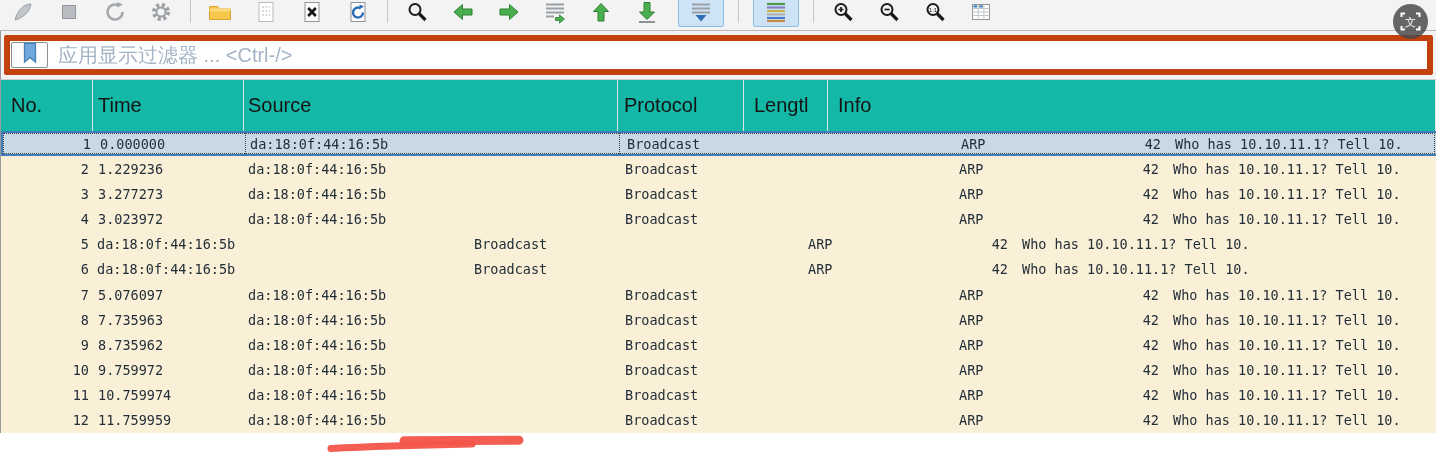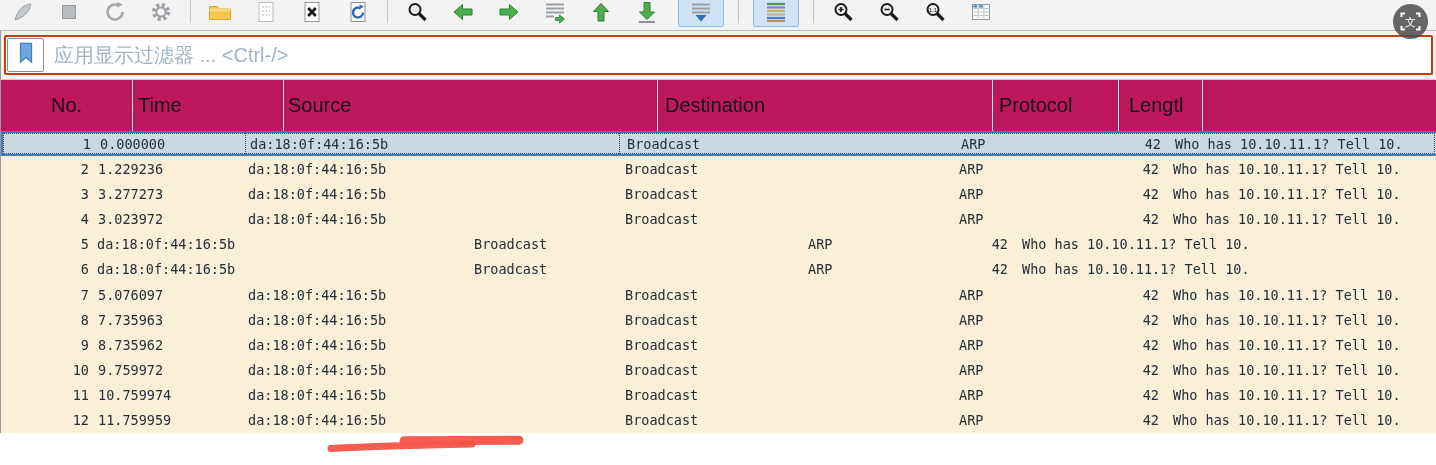--- a/index.html
+++ b/index.html
@@ -24,37 +24,37 @@
   }
   .tb-sep { width:1px; height:24px; background:#c6c6c6; margin:-1px 14px 0 -2px; flex:0 0 auto; }
   .tb-btn svg { display:block; }
   
   .filter-strip {
     position:absolute; left:0; top:31px; width:100%; height:49px;
     background:#f2f2f2; border-bottom:1px solid #cfcfcf; border-left:1px solid #9a9a9a;
   }
   .filter-box {
     position:absolute; left:3px; right:3px; top:4px; height:40px;
-    background:#fff; border:2px solid #c2410c; border-radius:2px;
+    background:#fff; border:6px solid #c2410c; border-radius:2px;
     display:flex; align-items:stretch;
   }
   .bookmark-btn {
     width:37px; border:1px solid #8f8f8f; border-radius:2px; margin:1px;
     background:#fdfdfd; display:flex; align-items:center; justify-content:center; flex:0 0 auto;
   }
   .filter-input {
     flex:1; border:none; outline:none; background:transparent;
     font-family:"Liberation Sans", sans-serif; font-size:20px; padding-left:9px; color:#333;
   }
   .filter-input::placeholder { color:#a3b3c6; opacity:1; }
   
   .pkt-header {
     position:absolute; left:0; top:80px; width:100%; height:51px;
-    background:#be185d; border-left:1px solid #9a9a9a;
-    display:flex; font-size:20px; color:#141414;padding-left:40px;
+    background:#14b8a6; border-left:1px solid #9a9a9a;
+    display:flex; font-size:20px; color:#141414;
   }
   .hcell {
     height:100%; border-right:1px solid #e2e2e2; overflow:hidden; white-space:nowrap;
     display:flex; align-items:center; padding-left:6px;
   }
   
   .pkt-rows {
     position:absolute; left:0; top:131px; width:100%; height:302px;
     display:grid; grid-template-rows:repeat(12, 1fr);
     border-left:1px solid #9a9a9a;
@@ -269,23 +269,23 @@
             </svg></span>
       </div>
       <input class="filter-input" type="text" placeholder="应用显示过滤器 ... &lt;Ctrl-/&gt;" style="">
     </div>
   </div>
 
   <div class="pkt-header">
     <div class="hcell col-no">No.</div>
     <div class="hcell col-time">Time</div>
     <div class="hcell col-source">Source</div>
-    <div class="hcell col-destination">Destination</div>
     <div class="hcell col-protocol">Protocol</div>
     <div class="hcell col-length">Lengtl</div>
+    <div class="hcell col-info">Info</div>
   </div>
 
   <div class="pkt-rows">
       <div class="prow selected">
         <div class="cell col-no">1</div>
         <div class="cell col-time">0.000000</div>
         <div class="cell col-source">da:18:0f:44:16:5b</div>
         <div class="cell col-destination">Broadcast</div>
         <div class="cell col-protocol">ARP</div>
         <div class="cell col-length">42</div>

